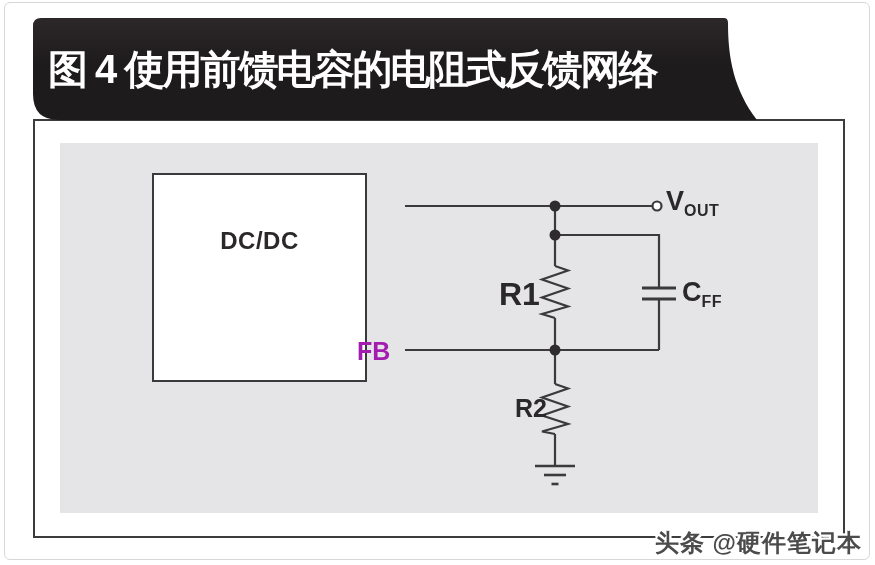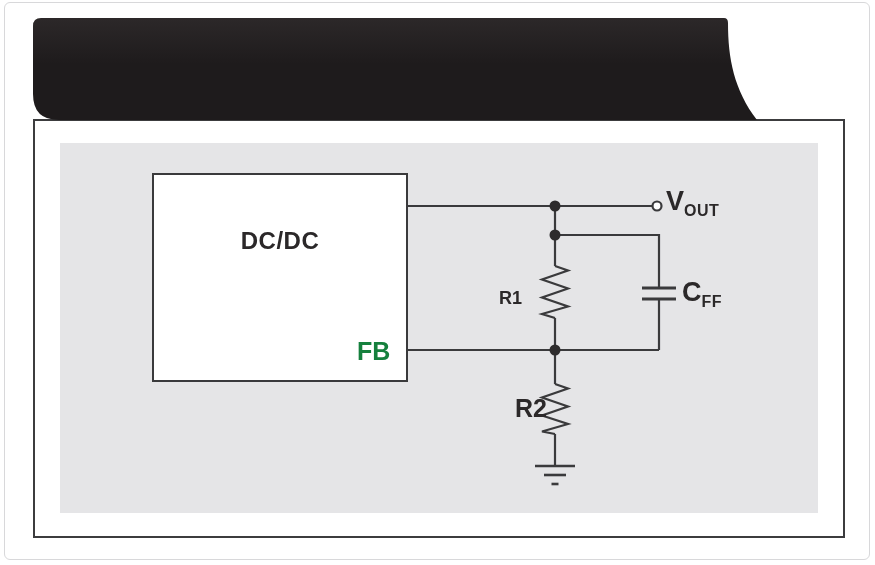--- a/index.html
+++ b/index.html
@@ -14,34 +14,34 @@
   .figure-frame{
     position:absolute;left:33px;top:119px;width:812px;height:419px;
     background:#ffffff;border:2.5px solid #3c3c3e;box-sizing:border-box;z-index:1;
   }
   .diagram-panel{
     position:absolute;left:60px;top:143px;width:758px;height:370px;
     background:#e5e5e7;z-index:1;
   }
   .circuit-svg{position:absolute;left:0;top:0;width:875px;height:565px;z-index:2;pointer-events:none;}
   .dcdc-box{
-    position:absolute;left:152px;top:173px;width:256px;height:209px;
+    position:absolute;left:152px;top:173px;width:215px;height:209px;
     background:#ffffff;border:2.2px solid #3a3a3c;box-sizing:border-box;z-index:2;
   }
   .dcdc-text{
     margin-top:53px;text-align:center;font-weight:bold;font-size:24px;line-height:25px;
     color:#2b2829;letter-spacing:0.5px;
   }
   .fb-pin{
-    position:absolute;left:357px;top:337px;font-weight:bold;font-size:25px;color:#15803d;z-index:3;text-align:center;
+    position:absolute;left:357px;top:337px;font-weight:bold;font-size:25px;color:#a21caf;z-index:3;text-align:center;
   }
   .comp-label{
     position:absolute;font-weight:bold;color:#2b2829;z-index:3;white-space:nowrap;
   }
-  .lbl-r1{left:499px;top:288px;font-size:18px;}
+  .lbl-r1{left:499px;top:276px;font-size:32px;}
   .lbl-r2{left:515px;top:394px;font-size:25px;}
   .sub-label{display:inline-flex;align-items:baseline;}
   .sub-label .main{font-size:27px;font-weight:bold;}
   .sub-label .sub{font-size:16px;font-weight:bold;position:relative;top:6px;letter-spacing:0.5px;margin-top:7px;}
   .lbl-vout{left:666px;top:186px;}
   .lbl-cff{left:682px;top:277px;}
   .banner{position:absolute;left:33px;top:18px;width:727px;height:102px;z-index:4;}
   .banner-title{
     position:absolute;left:48px;top:45px;width:680px;z-index:5;
     font-size:40px;line-height:48px;font-weight:bold;color:#ffffff;letter-spacing:-2px;
@@ -122,15 +122,17 @@
   <svg class="banner" viewBox="0 0 727 102">
     <defs>
       <linearGradient id="bannerGrad" x1="0" y1="0" x2="0" y2="1">
         <stop offset="0" stop-color="#2c2829"></stop>
         <stop offset="0.45" stop-color="#1e1b1c"></stop>
         <stop offset="1" stop-color="#1e1b1c"></stop>
       </linearGradient>
     </defs>
     <path d="M 8 0 H 691 Q 695 0 695 5 C 695 40 701 72 724 102 L 26 102 Q 0 102 0 76 L 0 8 Q 0 0 8 0 Z" fill="url(#bannerGrad)"></path>
   </svg>
+  <div class="banner-title">图 4 使用前馈电容的电阻式反馈网络</div>
 
+  <div class="watermark">头条 @硬件笔记本</div>
 
 </div>
 
 </body></html>

